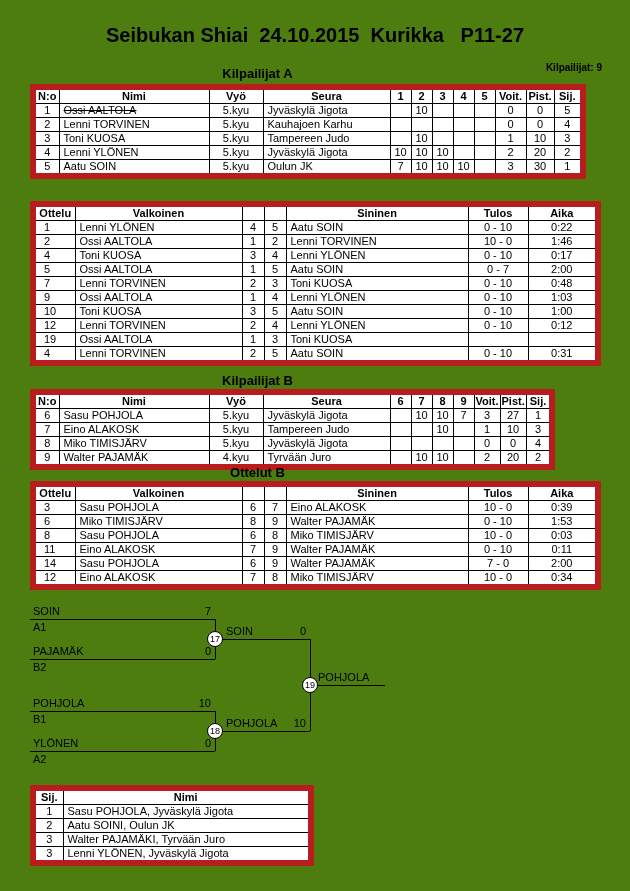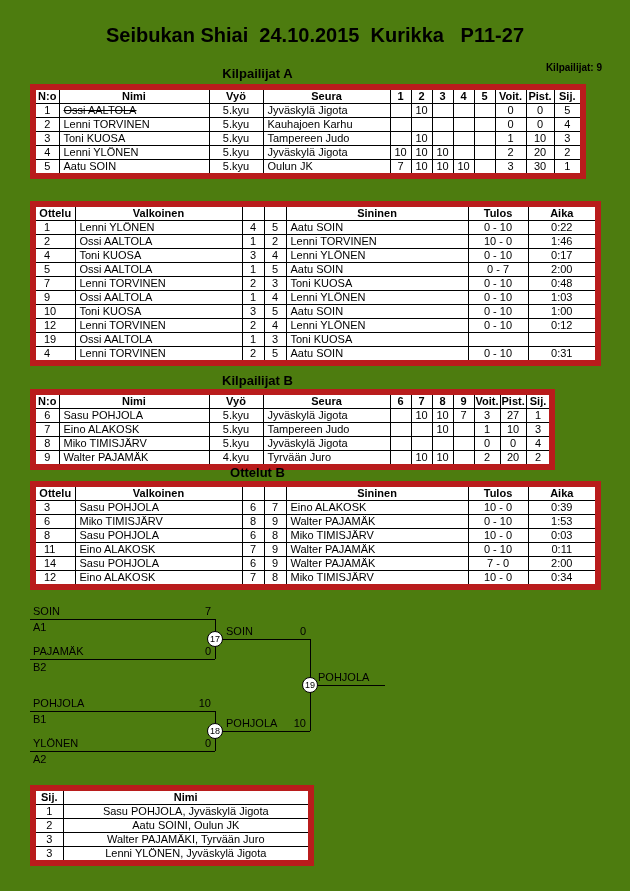--- a/index.html
+++ b/index.html
@@ -27,21 +27,21 @@
   #tableOA { left:30px; top:201px; }
   #tableB  { left:30px; top:389px; }
   #tableOB { left:30px; top:481px; }
   #tableT  { left:30px; top:785px; }
 
   #tableA td:nth-child(2), #tableA td:nth-child(4),
   #tableB td:nth-child(2), #tableB td:nth-child(4) { text-align:left; padding:0 4px; }
   #tableOA td:nth-child(2), #tableOA td:nth-child(5),
   #tableOB td:nth-child(2), #tableOB td:nth-child(5) { text-align:left; padding:0 4px; }
   #tableOA td:nth-child(1), #tableOB td:nth-child(1) { text-align:left; padding-left:8px; }
-  #tableT td:nth-child(2) { text-align:center; padding:0 16px; }
+  #tableT td:nth-child(2) { text-align:left; padding:0 4px; }
 
   .strike { text-decoration:line-through; }
 
   #bracket { position:absolute; left:25px; top:598px; }
   #bracket line   { stroke:#000; stroke-width:1; shape-rendering:crispEdges; }
   #bracket circle { fill:#fff; stroke:#000; stroke-width:1; }
   #bracket text   { font-family:"Liberation Sans", sans-serif; font-size:11px; fill:#000; }
   #bracket text.node  { font-size:9px; text-anchor:middle; }
   #bracket text.score { text-anchor:end; }
 </style>

